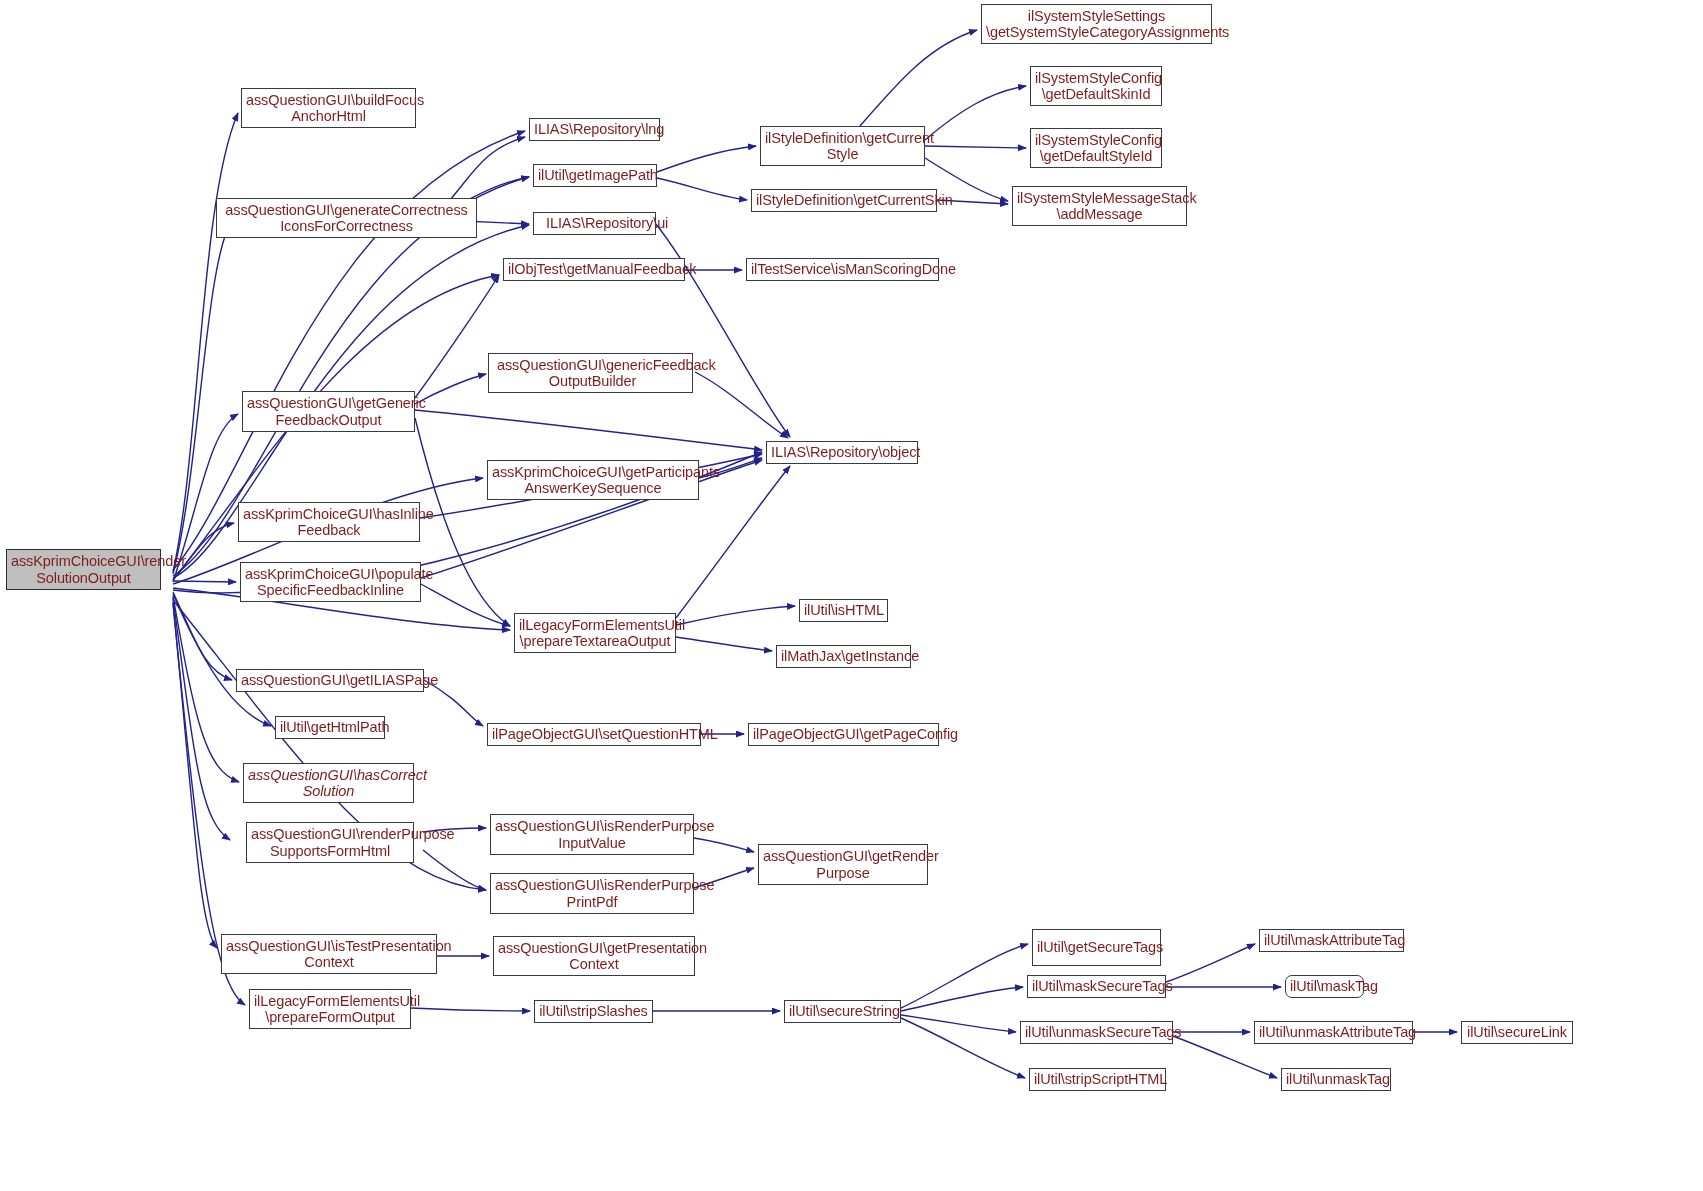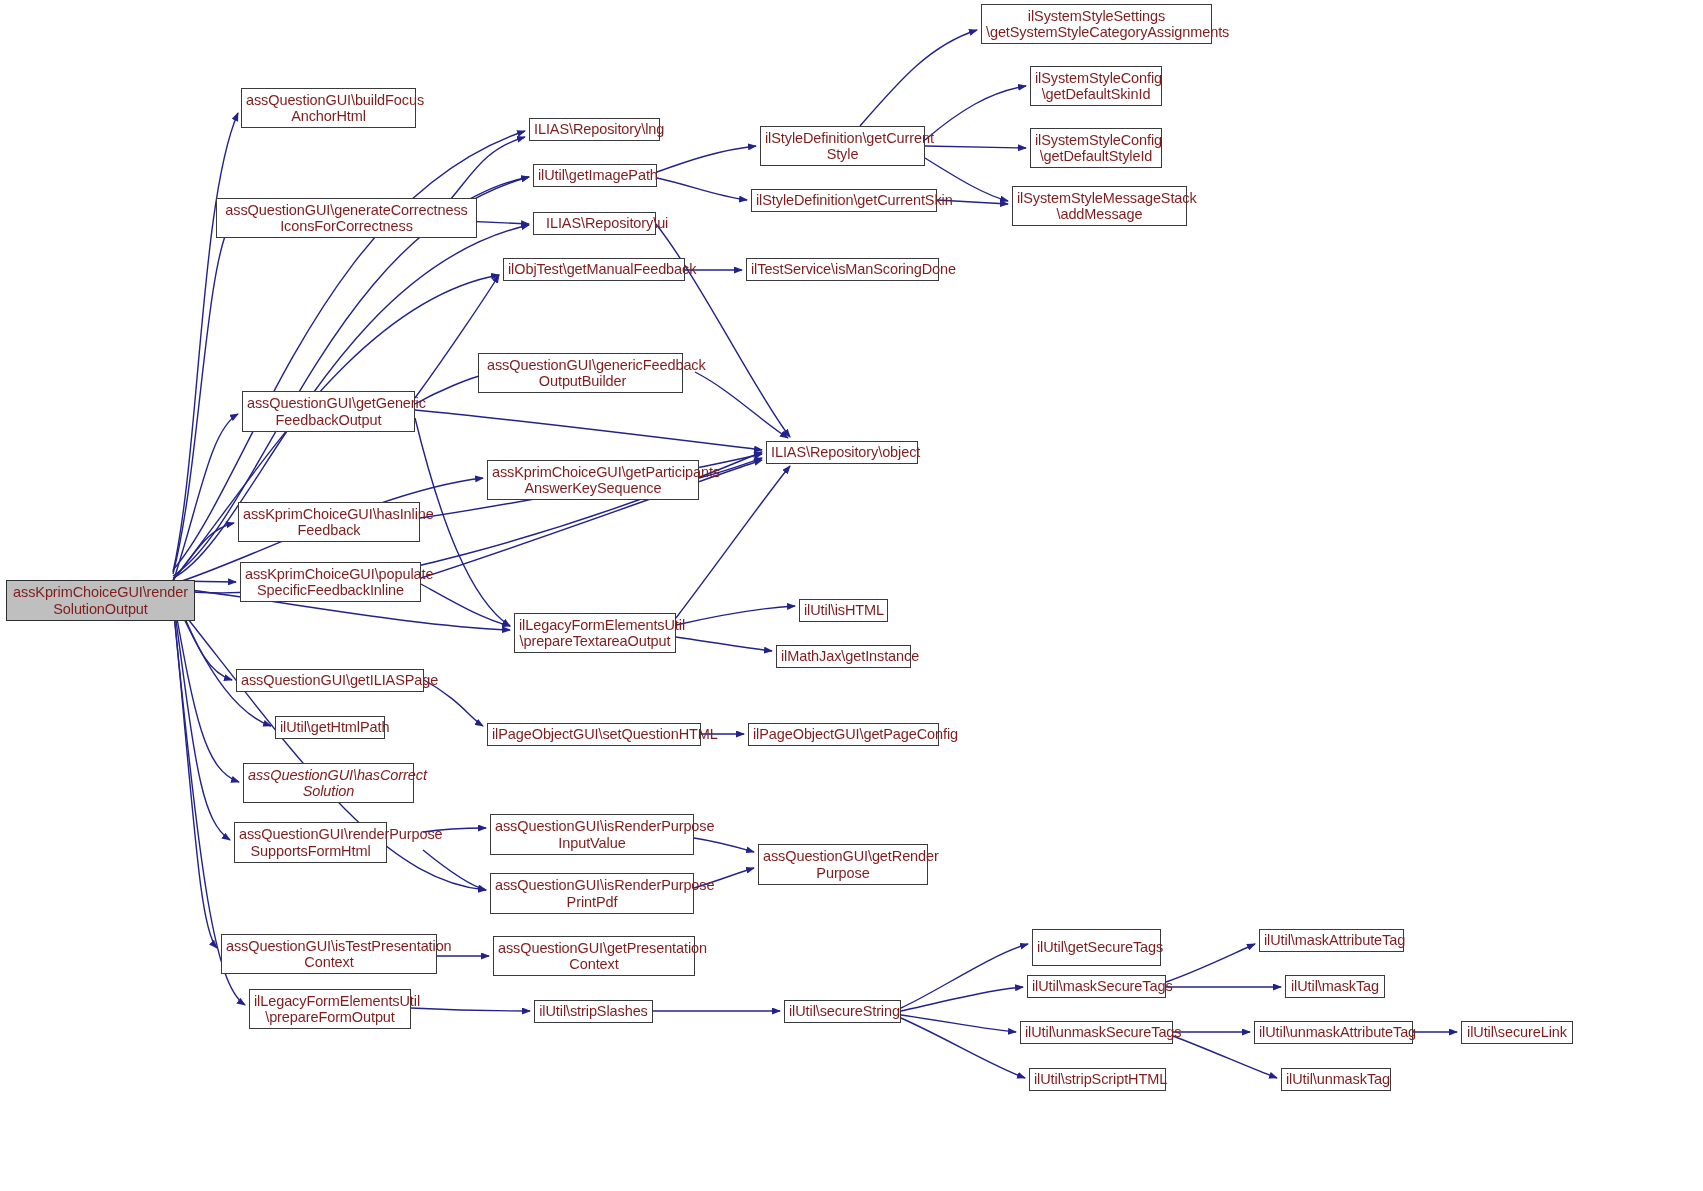--- a/index.html
+++ b/index.html
@@ -113,21 +113,21 @@
         <path d="M901,1015 C950,1022 990,1030 1016,1032" marker-end="url(#arrow)"></path>
         <path d="M901,1018 C950,1040 990,1065 1025,1078" marker-end="url(#arrow)"></path>
         <path d="M1166,982 C1200,970 1230,955 1255,944" marker-end="url(#arrow)"></path>
         <path d="M1166,987 L1281,987" marker-end="url(#arrow)"></path>
         <path d="M1173,1032 L1250,1032" marker-end="url(#arrow)"></path>
         <path d="M1173,1036 C1210,1050 1250,1068 1277,1078" marker-end="url(#arrow)"></path>
         <path d="M1413,1032 L1457,1032" marker-end="url(#arrow)"></path>
       </g>
   </svg>
   <div id="node-layer">
-      <div class="node root" style="left: 6px; top: 580px; width: 189px; height: 41px;"><span class="lbl">assKprimChoiceGUI\render
+      <div class="node root" style="left: 6px; top: 549px; width: 155px; height: 41px;"><span class="lbl">assKprimChoiceGUI\render
 SolutionOutput</span></div>
       <div class="node" style="left: 241px; top: 88px; width: 175px; height: 40px;"><span class="lbl">assQuestionGUI\buildFocus
 AnchorHtml</span></div>
       <div class="node" style="left: 216px; top: 198px; width: 261px; height: 40px;"><span class="lbl">assQuestionGUI\generateCorrectness
 IconsForCorrectness</span></div>
       <div class="node" style="left: 529px; top: 118px; width: 131px; height: 23px;"><span class="lbl">ILIAS\Repository\lng</span></div>
       <div class="node" style="left: 533px; top: 164px; width: 124px; height: 23px;"><span class="lbl">ilUtil\getImagePath</span></div>
       <div class="node" style="left: 533px; top: 212px; width: 123px; height: 23px; padding-left: 12px;"><span class="lbl">ILIAS\Repository\ui</span></div>
       <div class="node" style="left: 503px; top: 258px; width: 182px; height: 23px;"><span class="lbl">ilObjTest\getManualFeedback</span></div>
       <div class="node" style="left: 746px; top: 258px; width: 193px; height: 23px;"><span class="lbl">ilTestService\isManScoringDone</span></div>
@@ -137,58 +137,58 @@
       <div class="node" style="left: 981px; top: 4px; width: 231px; height: 40px;"><span class="lbl">ilSystemStyleSettings
 \getSystemStyleCategoryAssignments</span></div>
       <div class="node" style="left: 1030px; top: 66px; width: 132px; height: 40px;"><span class="lbl">ilSystemStyleConfig
 \getDefaultSkinId</span></div>
       <div class="node" style="left: 1030px; top: 128px; width: 132px; height: 40px;"><span class="lbl">ilSystemStyleConfig
 \getDefaultStyleId</span></div>
       <div class="node" style="left: 1012px; top: 186px; width: 175px; height: 40px;"><span class="lbl">ilSystemStyleMessageStack
 \addMessage</span></div>
       <div class="node" style="left: 242px; top: 391px; width: 173px; height: 41px;"><span class="lbl">assQuestionGUI\getGeneric
 FeedbackOutput</span></div>
-      <div class="node" style="left: 478px; top: 353px; width: 205px; height: 40px; padding-left: 8px;"><span class="lbl">assQuestionGUI\genericFeedback
+      <div class="node" style="left: 488px; top: 353px; width: 205px; height: 40px; padding-left: 8px;"><span class="lbl">assQuestionGUI\genericFeedback
 OutputBuilder</span></div>
       <div class="node" style="left: 766px; top: 441px; width: 152px; height: 23px;"><span class="lbl">ILIAS\Repository\object</span></div>
       <div class="node" style="left: 487px; top: 460px; width: 212px; height: 40px;"><span class="lbl">assKprimChoiceGUI\getParticipants
 AnswerKeySequence</span></div>
       <div class="node" style="left: 238px; top: 502px; width: 182px; height: 40px;"><span class="lbl">assKprimChoiceGUI\hasInline
 Feedback</span></div>
       <div class="node" style="left: 240px; top: 562px; width: 181px; height: 40px;"><span class="lbl">assKprimChoiceGUI\populate
 SpecificFeedbackInline</span></div>
       <div class="node" style="left: 514px; top: 613px; width: 162px; height: 40px;"><span class="lbl">ilLegacyFormElementsUtil
 \prepareTextareaOutput</span></div>
       <div class="node" style="left: 799px; top: 599px; width: 89px; height: 23px;"><span class="lbl">ilUtil\isHTML</span></div>
       <div class="node" style="left: 776px; top: 645px; width: 135px; height: 23px;"><span class="lbl">ilMathJax\getInstance</span></div>
       <div class="node" style="left: 236px; top: 669px; width: 188px; height: 23px;"><span class="lbl">assQuestionGUI\getILIASPage</span></div>
       <div class="node" style="left: 275px; top: 716px; width: 110px; height: 23px;"><span class="lbl">ilUtil\getHtmlPath</span></div>
       <div class="node" style="left: 487px; top: 723px; width: 214px; height: 23px;"><span class="lbl">ilPageObjectGUI\setQuestionHTML</span></div>
       <div class="node" style="left: 748px; top: 723px; width: 191px; height: 23px;"><span class="lbl">ilPageObjectGUI\getPageConfig</span></div>
       <div class="node" style="left: 243px; top: 763px; width: 171px; height: 40px; font-style: italic;"><span class="lbl">assQuestionGUI\hasCorrect
 Solution</span></div>
-      <div class="node" style="left: 234px; top: 822px; width: 153px; height: 41px; justify-content: flex-end;"><span class="lbl">assQuestionGUI\renderPurpose
+      <div class="node" style="left: 246px; top: 822px; width: 168px; height: 41px; justify-content: flex-end;"><span class="lbl">assQuestionGUI\renderPurpose
 SupportsFormHtml</span></div>
       <div class="node" style="left: 490px; top: 814px; width: 204px; height: 41px;"><span class="lbl">assQuestionGUI\isRenderPurpose
 InputValue</span></div>
       <div class="node" style="left: 490px; top: 873px; width: 204px; height: 41px;"><span class="lbl">assQuestionGUI\isRenderPurpose
 PrintPdf</span></div>
       <div class="node" style="left: 758px; top: 844px; width: 170px; height: 41px;"><span class="lbl">assQuestionGUI\getRender
 Purpose</span></div>
       <div class="node" style="left: 221px; top: 934px; width: 216px; height: 40px;"><span class="lbl">assQuestionGUI\isTestPresentation
 Context</span></div>
       <div class="node" style="left: 493px; top: 936px; width: 202px; height: 40px;"><span class="lbl">assQuestionGUI\getPresentation
 Context</span></div>
       <div class="node" style="left: 249px; top: 989px; width: 162px; height: 40px;"><span class="lbl">ilLegacyFormElementsUtil
 \prepareFormOutput</span></div>
       <div class="node" style="left: 534px; top: 1000px; width: 119px; height: 23px;"><span class="lbl">ilUtil\stripSlashes</span></div>
       <div class="node" style="left: 784px; top: 1000px; width: 117px; height: 23px;"><span class="lbl">ilUtil\secureString</span></div>
       <div class="node" style="left: 1032px; top: 929px; width: 129px; height: 37px;"><span class="lbl">ilUtil\getSecureTags</span></div>
       <div class="node" style="left: 1027px; top: 975px; width: 139px; height: 23px;"><span class="lbl">ilUtil\maskSecureTags</span></div>
       <div class="node" style="left: 1020px; top: 1021px; width: 153px; height: 23px;"><span class="lbl">ilUtil\unmaskSecureTags</span></div>
       <div class="node" style="left: 1029px; top: 1068px; width: 137px; height: 23px;"><span class="lbl">ilUtil\stripScriptHTML</span></div>
       <div class="node" style="left: 1259px; top: 929px; width: 145px; height: 23px;"><span class="lbl">ilUtil\maskAttributeTag</span></div>
-      <div class="node" style="left: 1285px; top: 975px; width: 100px; height: 23px;"><span class="lbl">ilUtil\maskTag</span></div>
+      <div class="node" style="left: 1285px; top: 975px; width: 79px; height: 23px; border-radius: 7px;"><span class="lbl">ilUtil\maskTag</span></div>
       <div class="node" style="left: 1254px; top: 1021px; width: 159px; height: 23px;"><span class="lbl">ilUtil\unmaskAttributeTag</span></div>
       <div class="node" style="left: 1281px; top: 1068px; width: 110px; height: 23px;"><span class="lbl">ilUtil\unmaskTag</span></div>
       <div class="node" style="left: 1461px; top: 1021px; width: 112px; height: 23px;"><span class="lbl">ilUtil\secureLink</span></div>
     </div>
 </div>
 
 </body></html>

